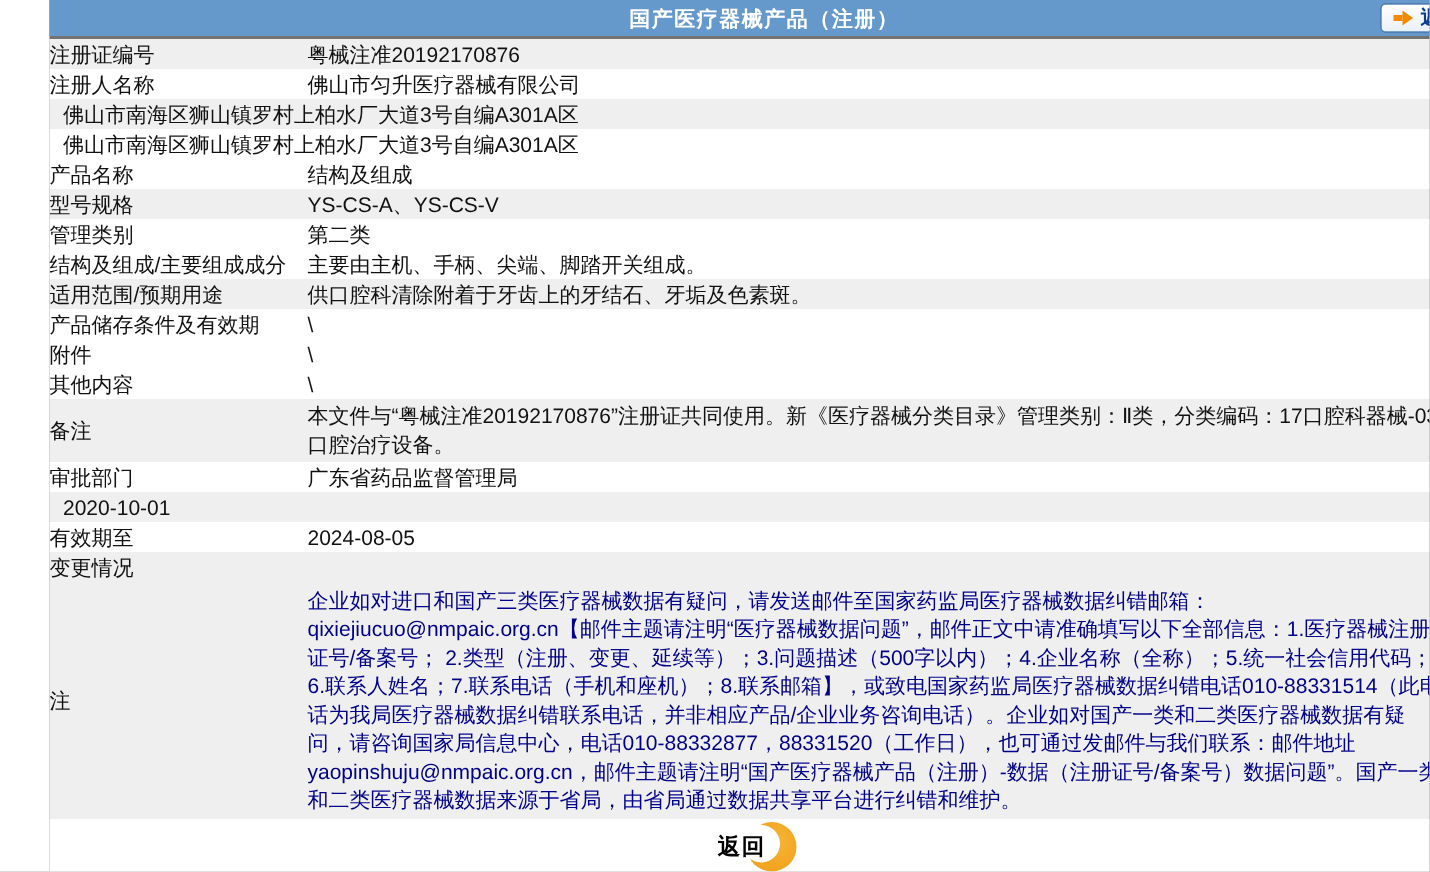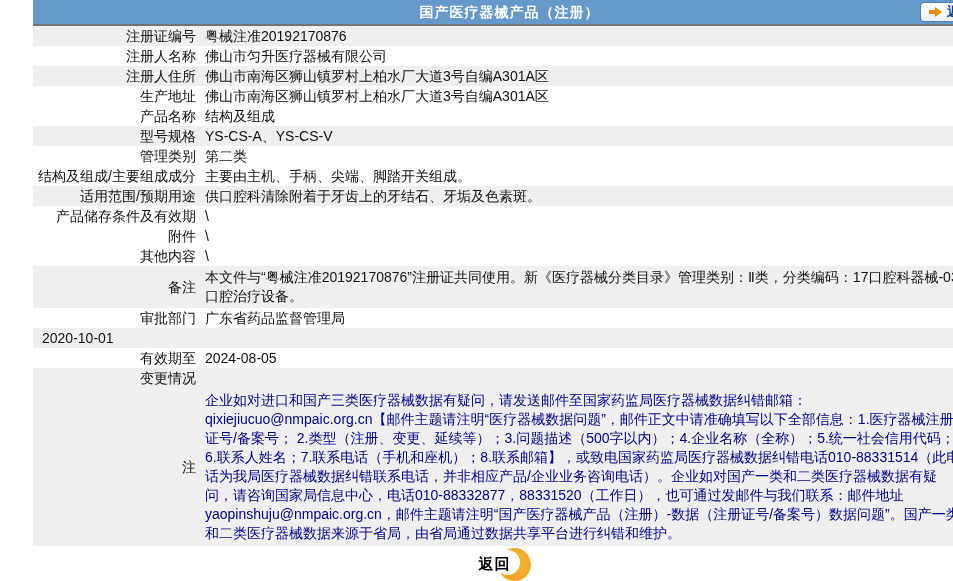--- a/index.html
+++ b/index.html
@@ -32,21 +32,21 @@
   .back-btn .btn-label{color:#0b3d91;font-weight:bold;font-size:13px;}
   .arrow-icon{display:inline-block;position:relative;width:13px;height:10px;}
   .arrow-icon::before{content:"";position:absolute;left:0;top:3px;width:6px;height:4px;background:#f28a00;}
   .arrow-icon::after{content:"";position:absolute;left:6px;top:0;
     border-top:5px solid transparent;border-bottom:5px solid transparent;border-left:7px solid #f28a00;}
 
   
   .table{margin-top:2px;}
   .row{display:flex;align-items:center;min-height:20px;background:#fff;line-height:20px;}
   .row.shaded{background:var(--row-shaded);}
-  .row .label{width:163px;flex:0 0 163px;text-align:right;color:#111;}
+  .row .label{width:163px;flex:0 0 163px;color:#111;}
   .row .value{flex:1;padding-left:9px;padding-right:24px;color:#111;}
   .row.multiline .value{line-height:19px;padding-top:2px;padding-bottom:2px;}
   .row.note-row .value{color:var(--note-text);line-height:19px;padding-top:3px;padding-bottom:3px;}
 
   
   .footer{height:37px;display:flex;align-items:center;justify-content:center;background:#fff;}
   .footer-back{display:flex;align-items:center;cursor:pointer;text-decoration:none;margin-left:-10px;}
   .fb-text{position:relative;z-index:2;color:#000;font-weight:bold;font-size:15px;margin-right:-13px;letter-spacing:1px;}
   .fb-circle{position:relative;z-index:1;display:inline-block;width:33px;height:33px;border-radius:50%;
     background:radial-gradient(circle at 60% 40%, #f7b437, var(--accent-orange) 70%, #e08f0e);}
@@ -68,25 +68,23 @@
   <div class="table" id="table">
       <div class="row shaded">
         <div class="label">注册证编号</div>
         <div class="value">粤械注准20192170876</div>
       </div>
       <div class="row">
         <div class="label">注册人名称</div>
         <div class="value">佛山市匀升医疗器械有限公司</div>
       </div>
       <div class="row shaded">
-        <div class="label">注册人住所</div>
         <div class="value">佛山市南海区狮山镇罗村上柏水厂大道3号自编A301A区</div>
       </div>
       <div class="row">
-        <div class="label">生产地址</div>
         <div class="value">佛山市南海区狮山镇罗村上柏水厂大道3号自编A301A区</div>
       </div>
       <div class="row">
         <div class="label">产品名称</div>
         <div class="value">结构及组成</div>
       </div>
       <div class="row shaded">
         <div class="label">型号规格</div>
         <div class="value">YS-CS-A、YS-CS-V</div>
       </div>

